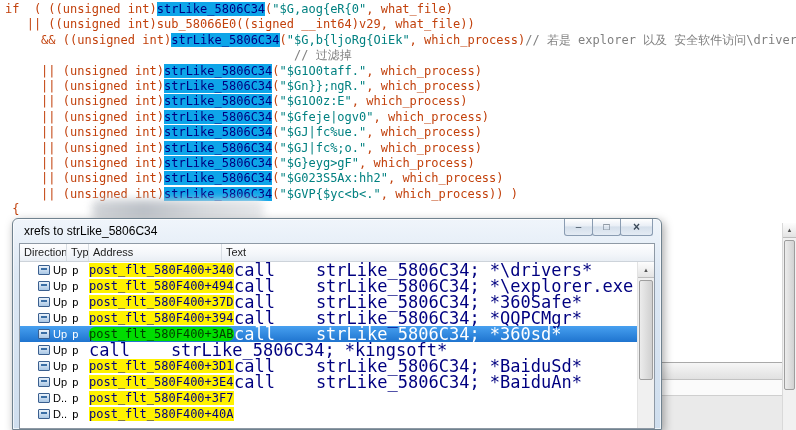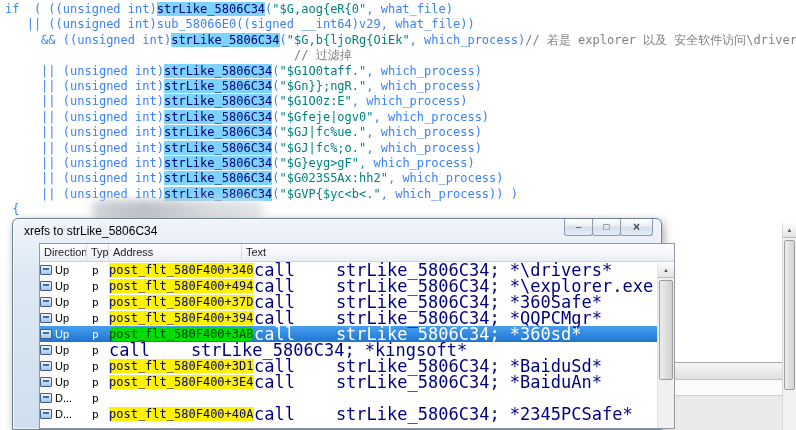--- a/index.html
+++ b/index.html
@@ -5,22 +5,22 @@
   * { margin:0; padding:0; box-sizing:border-box; }
   html,body { width:796px; height:430px; overflow:hidden; background:#fff; }
   .screen { position:relative; width:796px; height:430px; background:#fff; overflow:hidden;
             font-family:"Liberation Sans", sans-serif; }
 
   
   .code-area { position:absolute; left:0; top:0; width:796px; height:223px; background:#fff;
                padding:2px 0 0 5px; font-family:"DejaVu Sans Mono", monospace;
                font-size:12px; line-height:15.4px; white-space:pre; overflow:hidden; }
   .code-line { height:15.4px; }
-  .seg-p { color:#3b82f6; }
-  .seg-h { color:#000080; background:#7dd3fc; }
+  .seg-p { color:#c2410c; }
+  .seg-h { color:#000080; background:#0ea5e9; }
   .seg-s { color:#008080; }
   .seg-c { color:#808080; }
 
   
   .blur-patch { position:absolute; left:92px; top:200px; width:172px; height:20px; z-index:2;
                 background:linear-gradient(90deg,#cfd2d6,#b8bdc4 30%,#d4d7db 65%,#e4e6e9);
                 filter:blur(4px); border-radius:7px; opacity:.95; }
 
   
   .right-panel { position:absolute; left:654px; right:14px; top:223px; bottom:0; background:#fff; z-index:1; }
@@ -46,31 +46,31 @@
   .xwin-title { position:absolute; left:11px; top:5px; font-size:12px; color:#000; }
   .cap-btns { position:absolute; top:0; right:8px; display:flex; }
   .cap-btn { width:29px; height:17px; margin-left:-1px;
              border:1px solid #8a9cb2; border-top:none; border-radius:0 0 3px 3px;
              background:linear-gradient(#ffffff,#eaeff6 42%,#d5dfeb 50%,#e4ebf4);
              display:flex; align-items:center; justify-content:center;
              font-size:10px; color:#3c4a5a; }
   .cap-btn.close { width:33px; font-size:12px; font-weight:bold; }
   .cap-btn .glyph { line-height:1; }
 
-  .xlist { position:absolute; left:6px; top:24px; width:636px; bottom:0; border:1px solid #8e99a5; background:#fff; overflow:hidden;margin-left:20px; }
+  .xlist { position:absolute; left:6px; top:24px; width:636px; bottom:0; border:1px solid #8e99a5; background:#fff; overflow:hidden; }
   .xheader { display:flex; height:18px; background:linear-gradient(#fdfdfe,#f3f6fa 60%,#e9eef4);
              border-bottom:1px solid #cdd3da; font-size:11px; color:#1c1c1c; }
   .hcell { border-right:1px solid #d8dde3; padding:2px 4px 0 4px; overflow:hidden; white-space:nowrap; }
   .hcell-0 { width:47px; } .hcell-1 { width:22px; } .hcell-2 { width:133px; } .hcell-3 { flex:1; border-right:none; }
 
   .xbody { position:absolute; left:0; top:18px; right:17px; bottom:0; overflow:hidden; }
   .xrow { display:flex; height:16px; align-items:center; background:#fff; }
   .xrow.selected { background:linear-gradient(#47a0f0,#1f74cf); }
   .cell { overflow:hidden; white-space:nowrap; }
-  .cell-dir { width:47px; display:flex; align-items:center; gap:3px; padding-left:0; font-size:11px; color:#000; }
+  .cell-dir { width:47px; display:flex; align-items:center; gap:3px; padding-left:18px; font-size:11px; color:#000; }
   .xrow.selected .cell-dir { color:#fff; }
   .cell-type { width:22px; padding-left:5px; font-family:"DejaVu Sans Mono",monospace; font-size:11px; color:#000; }
   .xrow.selected .cell-type { color:#fff; }
   .cell-addr { width:145px; font-family:"DejaVu Sans Mono",monospace; font-size:12px; }
   .addr-hl { background:#fff200; color:#000080; }
   .xrow.selected .addr-hl { background:#00dd00; color:#003c00;border-radius:6px; }
   .cell-text { flex:1; font-family:"DejaVu Sans Mono",monospace; font-size:17px; color:#000080; white-space:pre; }
   .xrow.selected .cell-text { color:#fff; }
 
   .xref-icon { width:12px; height:10px; flex:none; border:1px solid #3a5f8f; border-radius:1px;
@@ -199,29 +199,29 @@
             <div class="cell cell-type">p</div>
             <div class="cell cell-addr"><span class="addr-hl">post_flt_580F400+3E4</span></div>
             <div class="cell cell-text">call    strLike_5806C34; *BaiduAn*</div>
           </div>
           <div class="xrow">
             <div class="cell cell-dir">
               <span class="xref-icon"></span>
               <span>D...</span>
             </div>
             <div class="cell cell-type">p</div>
+            <div class="cell cell-addr"><span class="addr-hl">post_flt_580F400+3F7</span></div>
           </div>
           <div class="xrow">
             <div class="cell cell-dir">
               <span class="xref-icon"></span>
               <span>D...</span>
             </div>
             <div class="cell cell-type">p</div>
             <div class="cell cell-addr"><span class="addr-hl">post_flt_580F400+40A</span></div>
-            <div class="cell cell-text">call    strLike_5806C34; *2345PCSafe*</div>
           </div>
         </div>
       <div class="xscroll">
         <div class="xs-btn">
           <span>▲</span>
         </div>
         <div class="xs-thumb"></div>
       </div>
     </div>
   </div>

